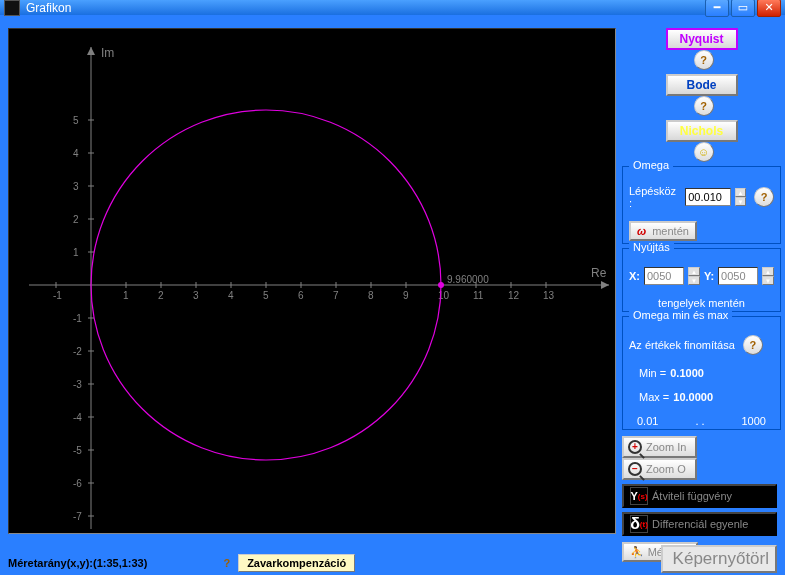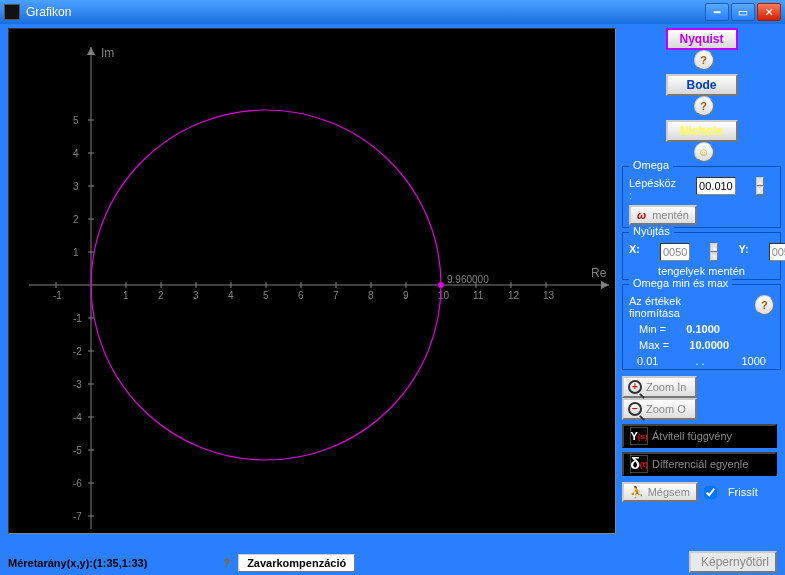--- a/index.html
+++ b/index.html
@@ -1,21 +1,21 @@
 <!DOCTYPE html>
 <html><head>
 <meta charset="utf-8">
 <style>
   * { box-sizing: border-box; margin: 0; padding: 0; }
   html, body { width: 785px; height: 575px; overflow: hidden; font-family: Arial, sans-serif; font-size: 11px; }
   body { background: #2a7fff; }
 
   
   .titlebar {
-    height: 24px;
+    height: 15px;
     background: linear-gradient(#4aa0ff, #1a6fe0);
     display: flex; align-items: center; padding: 0 4px;
     color: #fff;
   }
   .titlebar .appicon {
     width: 16px; height: 16px; background: #111; border: 1px solid #555; margin-right: 6px;
   }
   .titlebar .title { flex: 1; font-size: 12px; }
   .titlebar .winbtn {
     width: 24px; height: 18px; margin-left: 2px;
@@ -58,21 +58,21 @@
   }
 
   .group {
     border:1px solid #0050c0; margin-top:4px; padding:6px 6px 2px 6px;
     position:relative; color:#fff;
   }
   .group > .legend {
     position:absolute; top:-8px; left:6px; background:#2a7fff; padding:0 4px;
     font-size:11px; color:#fff;
   }
-  .group .row { display:flex; gap:20px; margin-top:4px;}
+  .group .row { display:flex; align-items:center; gap:4px; margin-top:12px;}
   .field {
     height:18px; width:46px; background:#fff; border:1px inset #888;
     font-size:11px; padding:0 2px; display:flex;align-items:center;
     color:#000;
   }
   .spin { width:12px; height:18px; display:flex;flex-direction:column; }
   .spin div{ flex:1; background:#e0e0e0;border:1px outset #ccc;font-size:6px;display:flex;align-items:center;justify-content:center;cursor:pointer;}
   .grey { color:#888; }
   .lbl { font-size:11px; color:#fff; }
   .smallbtn {
@@ -106,28 +106,28 @@
   .chk { display:flex;align-items:center;gap:11px;color:#fff;font-size:11px;}
   .chk input{margin:0;}
 
   
   .status {
     position:absolute; left:8px; right:4px; bottom:2px; height:20px;
     display:flex;align-items:center;gap:8px;
     font-size:11px;color:#000;
   }
   .status .meret { font-weight:bold; }
-  .status .stbtn { background:#ffffff;border:1px outset #ccc;padding:2px 8px;cursor:pointer;}
+  .status .stbtn { background:#fef9c3;border:1px outset #ccc;padding:2px 8px;cursor:pointer;}
   .status .stbtn.dis { color:#888; }
 
   .kep {
     position:absolute; right:8px; bottom:2px;
     display:flex;align-items:center;gap:4px;
     background:#e8e8e8;border:2px outset #ccc;padding:2px 6px;cursor:pointer;
-    font-size:12px;color:#888;text-align:center;
+    font-size:17px;color:#888;text-align:center;
   }
 
   
   .axis { stroke:#808080; stroke-width:1; }
   .tick { stroke:#808080; stroke-width:1; }
   .ticklbl { fill:#808080; font-size:10px; font-family:Arial; }
   .axislbl { fill:#808080; font-size:12px; font-family:Arial; }
   .curve { stroke:#e000e0; stroke-width:1.2; fill:none; }
   .marker { fill:#e000e0; }
   .markerlbl { fill:#808080; font-size:10px; }

